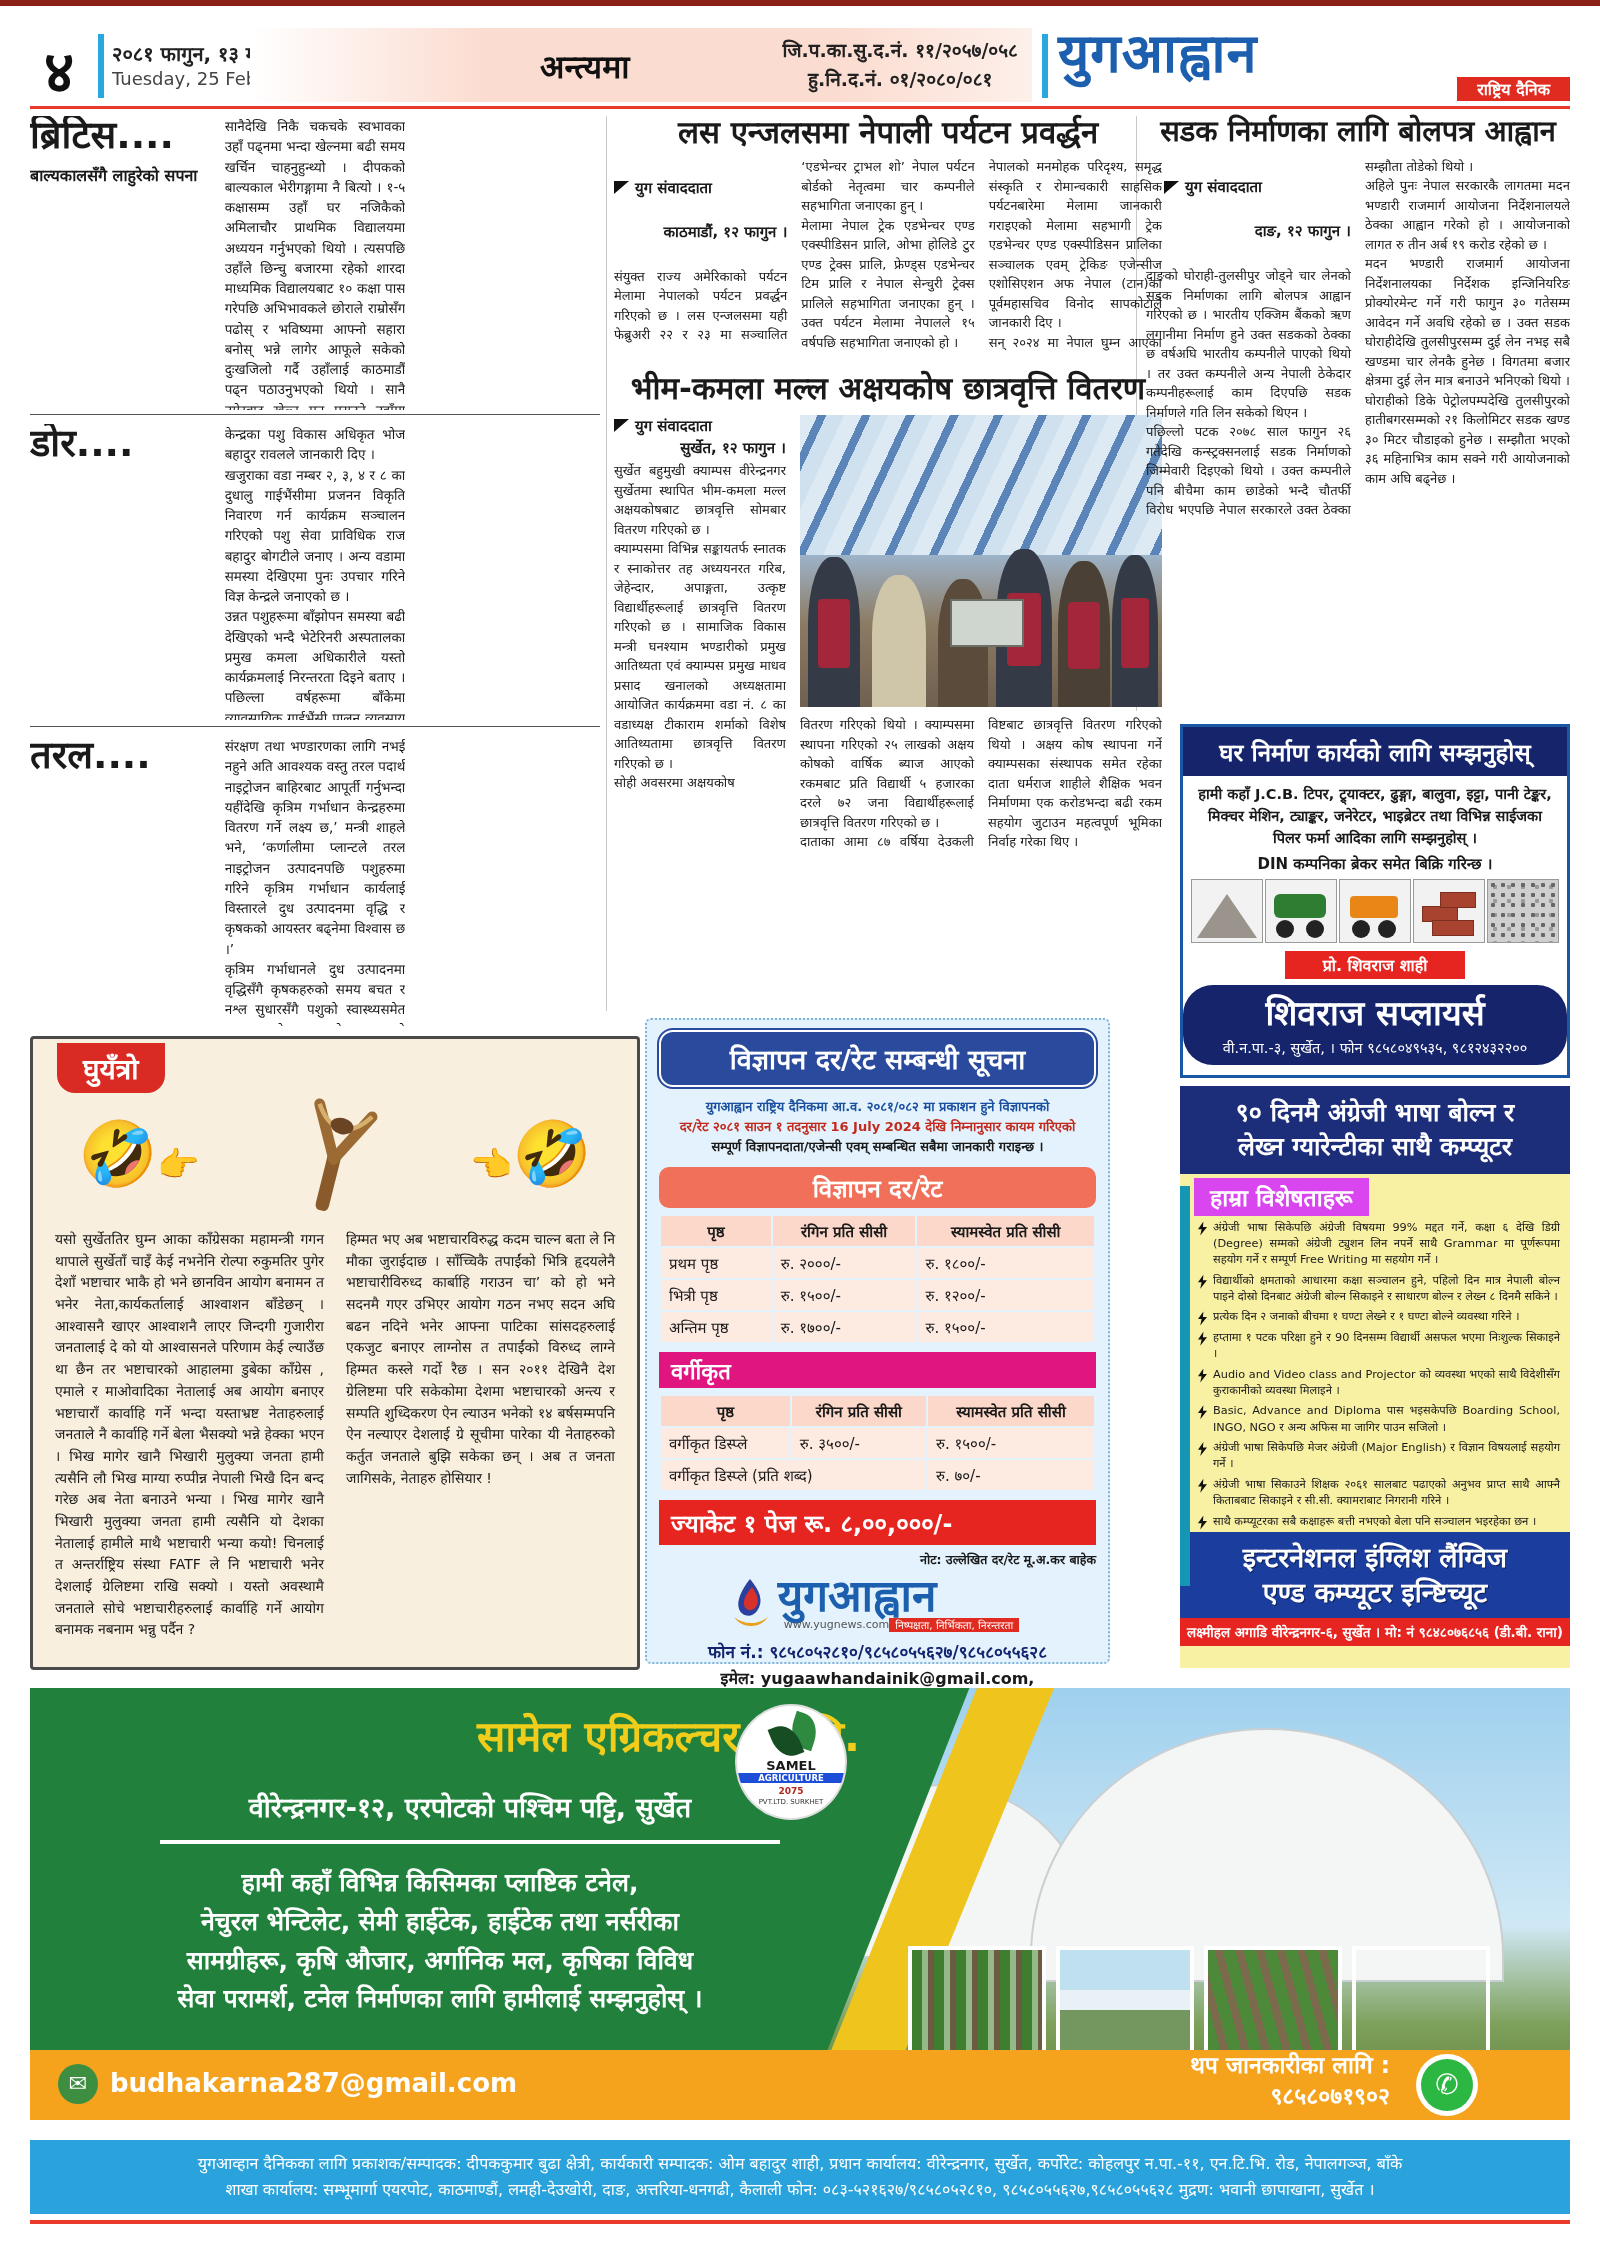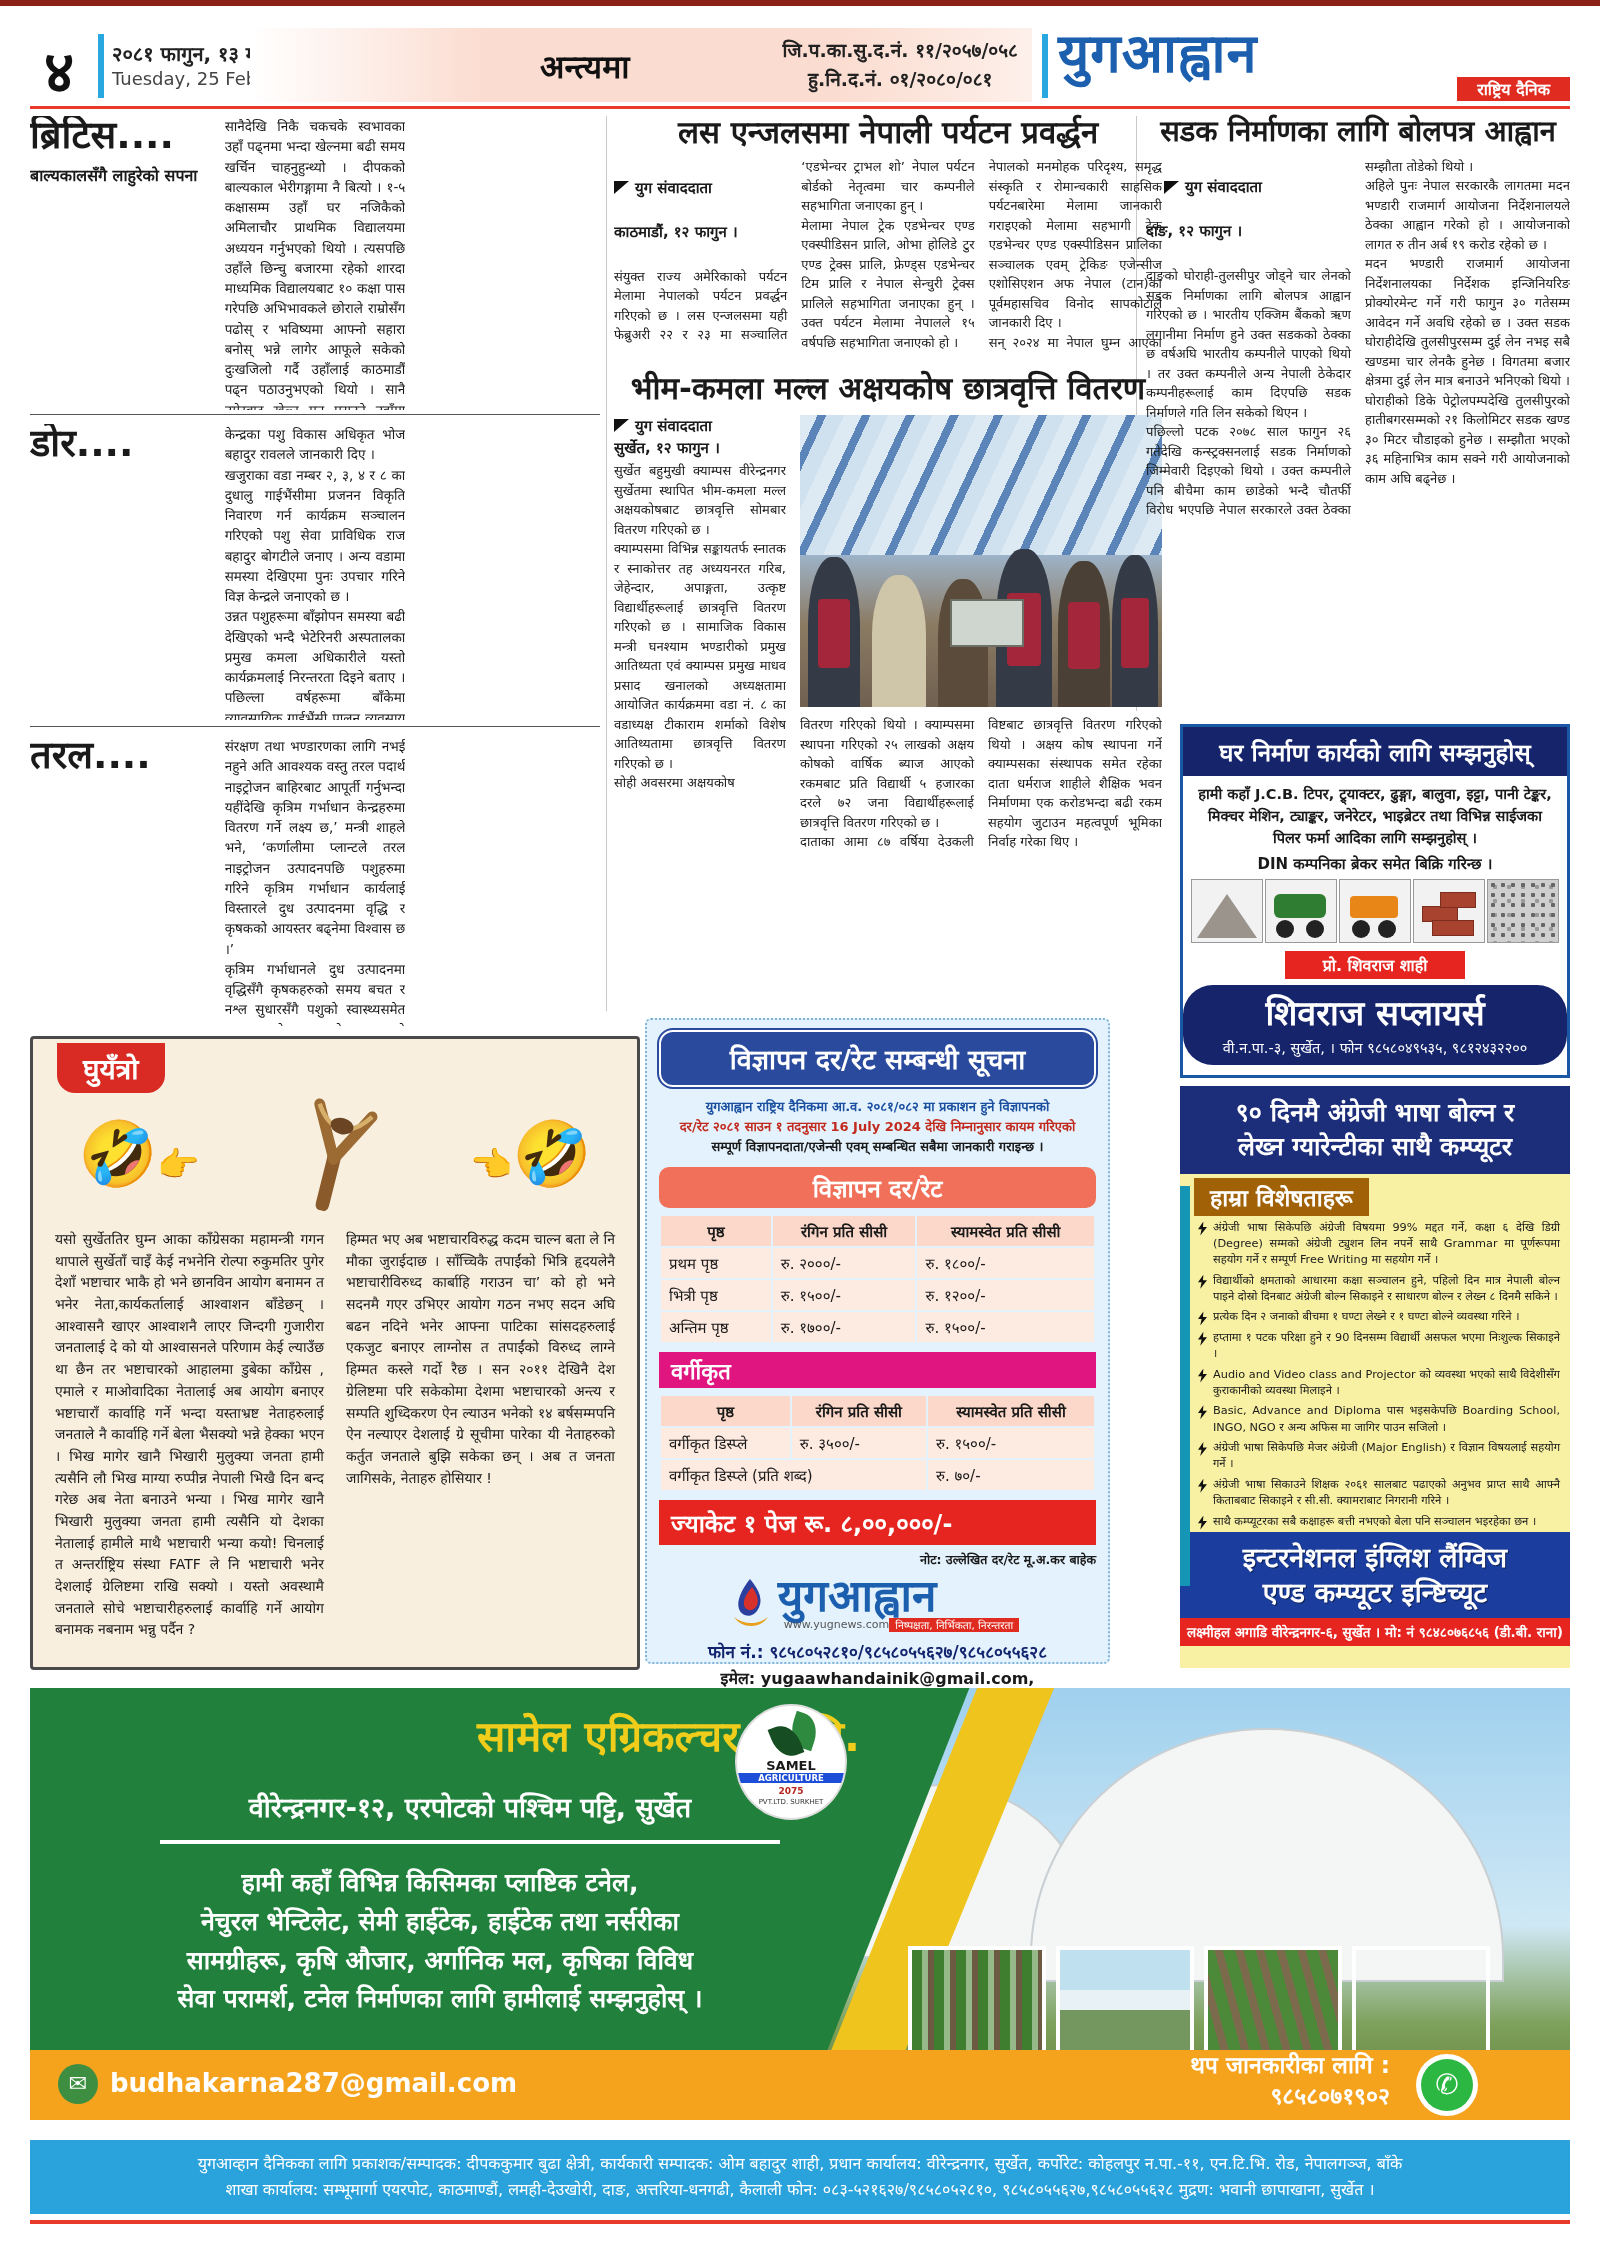--- a/index.html
+++ b/index.html
@@ -25,21 +25,21 @@
   .hrule{position:absolute;height:1px;background:#555;}
   
   .story-title{font-size:38px;font-weight:bold;margin:0 0 8px 0;line-height:1.05;}
   .story-sub{font-size:16px;font-weight:bold;margin:0 0 6px 0;}
   .col3{column-count:3;column-gap:14px;}
   .col2{column-count:2;column-gap:14px;}
   .body-text{font-size:13.5px;line-height:1.5;text-align:justify;white-space:pre-line;overflow:hidden;}
   .headline-c{font-size:31px;font-weight:bold;text-align:center;margin:0;line-height:1.2;}
   .byline{font-weight:bold;font-size:15px;display:flex;align-items:center;gap:6px;}
   .tri{width:0;height:0;border-top:13px solid #111;border-right:15px solid transparent;display:inline-block;}
-  .dateline{font-weight:bold;font-size:15px;text-align:left;margin:2px 0 4px 0;}
+  .dateline{font-weight:bold;font-size:15px;text-align:right;margin:2px 0 4px 0;}
   
   .photo{position:relative;background:
      repeating-linear-gradient(115deg,#dde9f3 0 16px,#5b84b8 16px 24px,#cfe0ee 24px 40px);
      overflow:hidden;}
   .photo .ground{position:absolute;left:0;bottom:0;width:100%;height:52%;
      background:linear-gradient(#9db3c9,#8c7b63 40%,#6f6ulating 100%);background:linear-gradient(#9db3c9,#8c7b63 45%,#6f6050);}
   .person{position:absolute;bottom:0;background:#343a46;border-radius:45% 45% 0 0;}
   .scarf{position:absolute;left:20%;top:28%;width:60%;height:46%;background:#a3263a;border-radius:4px;}
   .cert{position:absolute;background:#cfd6cf;border:2px solid #6b6f66;}
   
@@ -92,21 +92,21 @@
      background-size:10px 10px,14px 14px;}
   .shv-prop{background:#e62420;color:#fff;font-size:16px;font-weight:bold;text-align:center;
        width:180px;margin:8px auto 0 auto;padding:3px 0;}
   .shv-foot{background:#15246b;color:#fff;text-align:center;margin-top:6px;padding:4px 0 8px 0;border-radius:30px;}
   .shv-name{font-size:34px;font-weight:bold;}
   .shv-addr{font-size:14.5px;margin-top:2px;}
   
   .eng{position:absolute;left:1180px;top:1086px;width:390px;height:582px;box-sizing:border-box;background:#f8f1a3;}
   .eng-strip{position:absolute;left:0;top:100px;width:10px;height:400px;background:#1596b4;}
   .eng-head{background:#1c2d7a;color:#fff;font-size:25px;font-weight:bold;text-align:center;padding:10px 2px;line-height:1.35;}
-  .eng-label{background:#a16207;color:#fff;font-size:23px;font-weight:bold;display:inline-block;padding:3px 16px;margin:4px 0 2px 14px;}
+  .eng-label{background:#d946ef;color:#fff;font-size:23px;font-weight:bold;display:inline-block;padding:3px 16px;margin:4px 0 2px 14px;}
   .feat{display:flex;gap:6px;padding:2px 10px 2px 18px;font-size:11.3px;line-height:1.45;text-align:justify;}
   .bolt{flex:0 0 9px;width:9px;height:14px;margin-top:2px;background:#111;
         clip-path:polygon(60% 0,0 55%,40% 55%,25% 100%,100% 40%,55% 40%);}
   .eng-inst{background:#1b3e9e;color:#fff;text-align:center;font-size:27px;font-weight:bold;
         padding:8px 0;line-height:1.3;text-shadow:1px 1px 0 #0a1d55;}
   .eng-foot{background:#e62420;color:#fff;text-align:center;font-size:13.5px;font-weight:bold;padding:5px 2px;}
   
   .samel{position:absolute;left:30px;top:1688px;width:1540px;height:432px;overflow:hidden;
          background:linear-gradient(#9fd0ee 0%,#cfe8f5 55%,#7da05a 78%,#5a7a3a 100%);}
   .tunnel{position:absolute;background:#f4f6f5;border:2px solid #c9cfd2;border-radius:50% 50% 0 0/90% 90% 0 0;}

